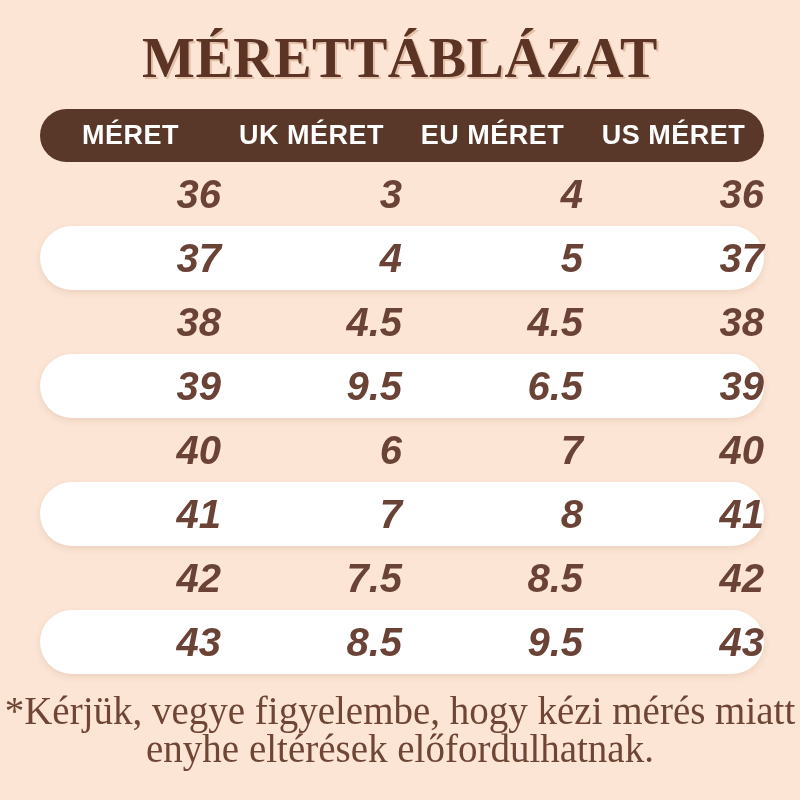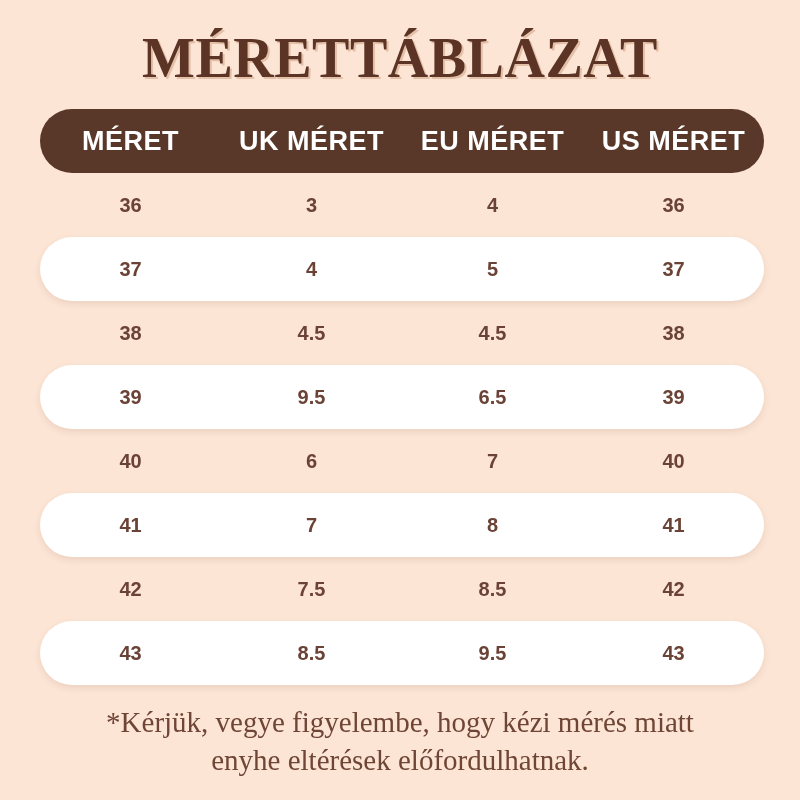--- a/index.html
+++ b/index.html
@@ -27,21 +27,21 @@
     font-size: 56px;
     line-height: 70px;
     letter-spacing: 0.5px;
     color: var(--title, #5c3425);
     text-shadow: 2px 2px 0 rgba(199, 146, 116, 0.45);
   }
   .size-table {
     margin: 16px 36px 0 40px;
   }
   .header-pill {
-    height: 64px;
+    height: 53px;
     border-radius: 32px;
     background: var(--dark, #593729);
     display: grid;
     grid-template-columns: repeat(4, 1fr);
     align-items: center;
   }
   .hcell {
     text-align: center;
     color: var(--header-text, #ffffff);
     font-weight: bold;
@@ -54,30 +54,31 @@
     display: grid;
     grid-template-columns: repeat(4, 1fr);
     align-items: center;
   }
   .row.alt {
     background: var(--row-highlight, #ffffff);
     border-radius: 32px;
     box-shadow: 0 3px 6px rgba(140, 92, 62, 0.14);
   }
   .cell {
-    text-align: center;
+    text-align: right;
     color: var(--num, #6b4236);
     font-weight: bold;
-    font-size: 20px;
+    font-size: 40px;
+    font-style: italic;
   }
   .note {
     margin: 18px 0 0;
     text-align: center;
     font-family: "Liberation Serif", serif;
-    font-size: 29px;
+    font-size: 39px;
     line-height: 38px;
     color: var(--note, #6f4535);
   }
 </style>
 </head>
 <body>
 
 <div class="page">
 
   <h1 class="title">MÉRETTÁBLÁZAT</h1>

